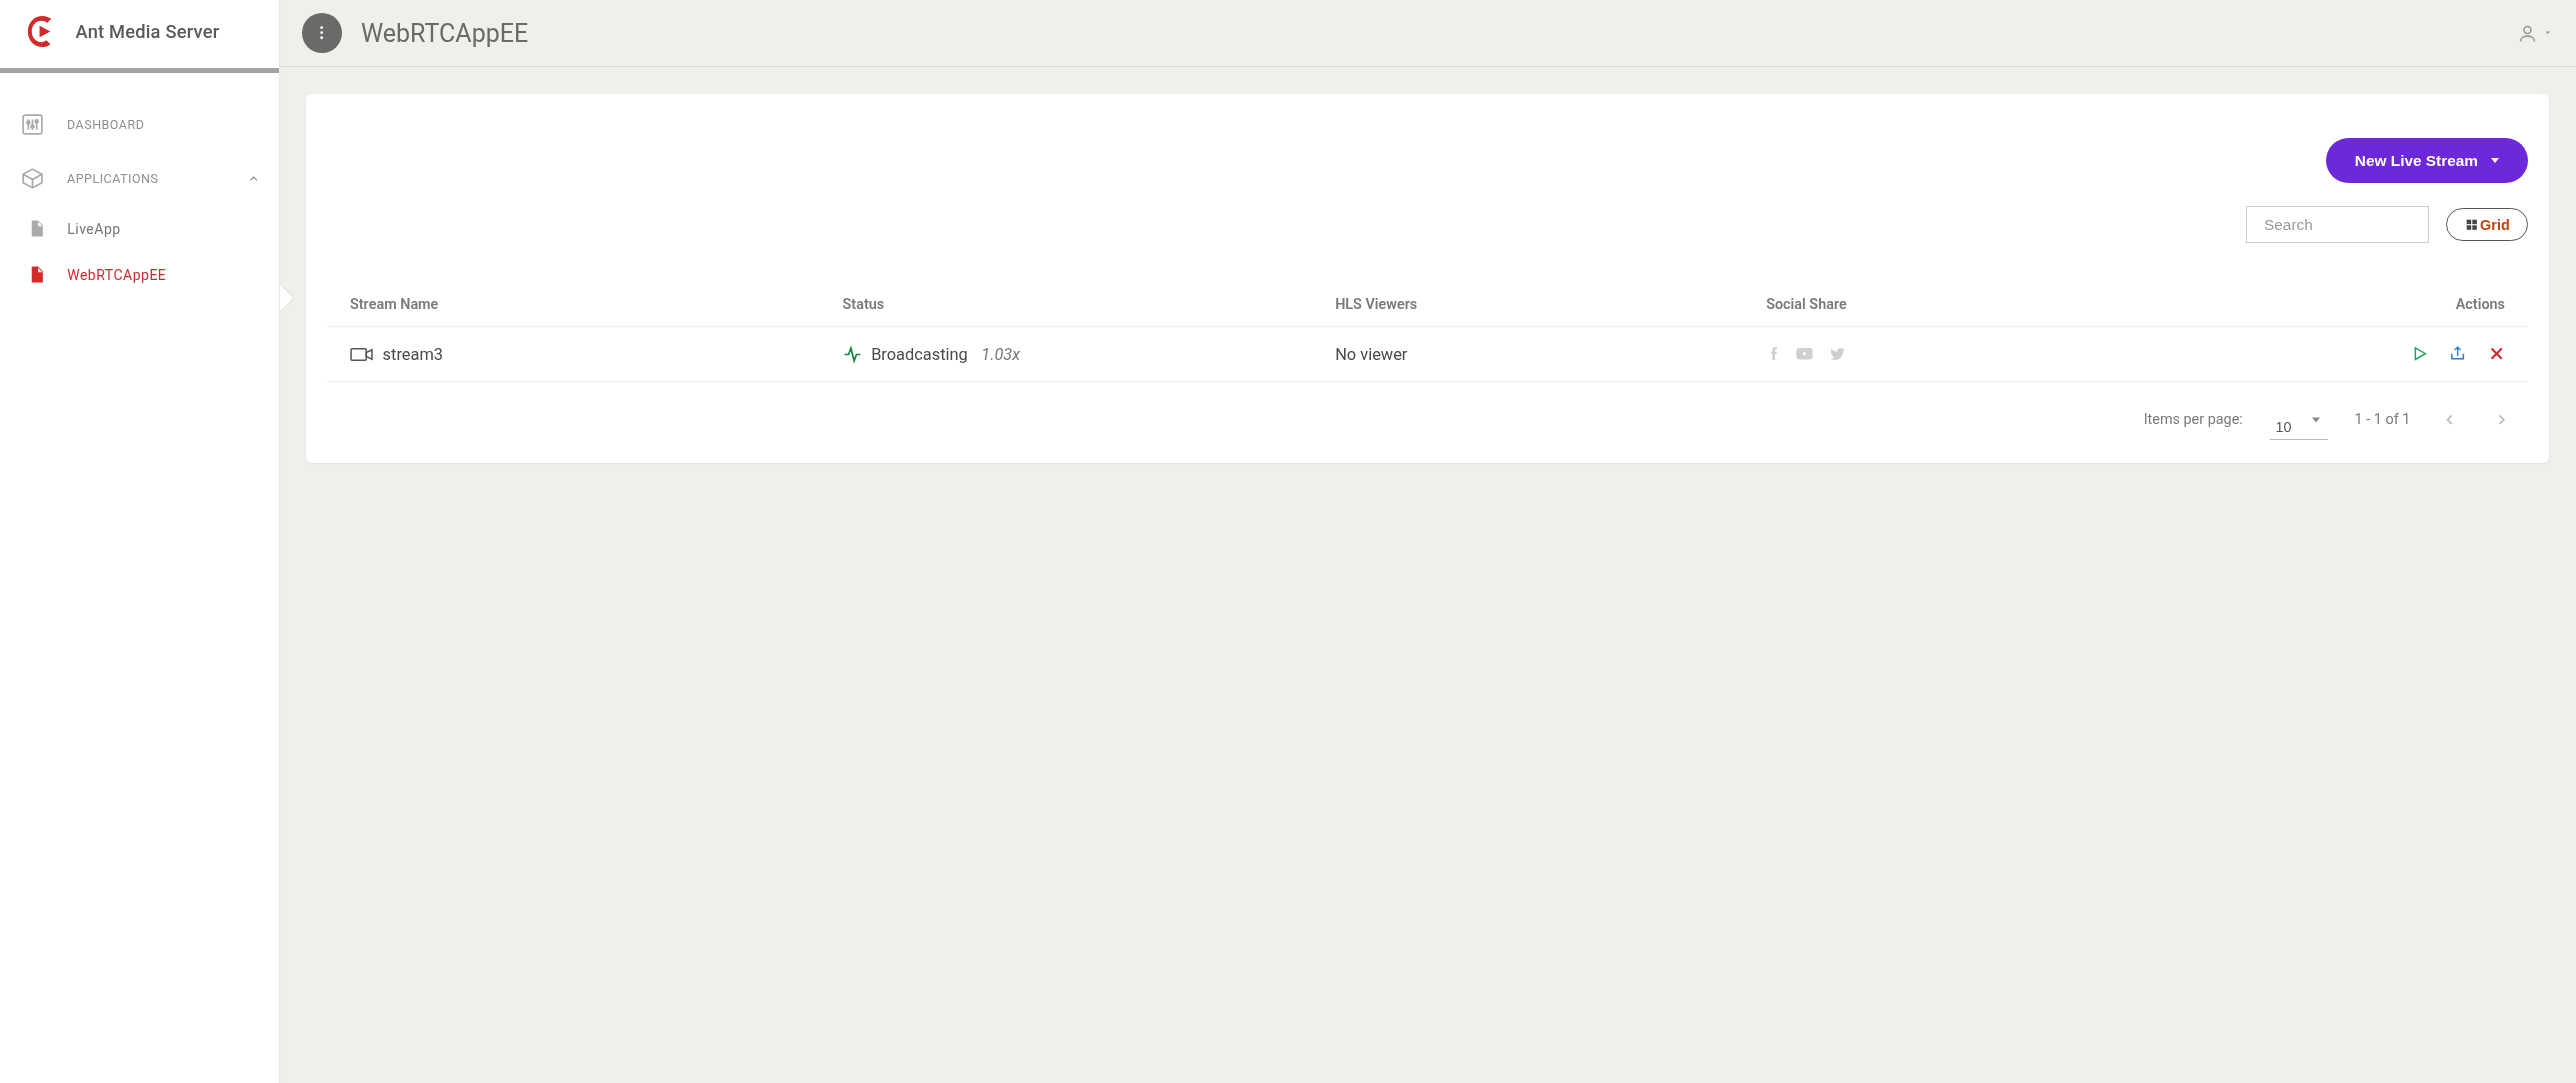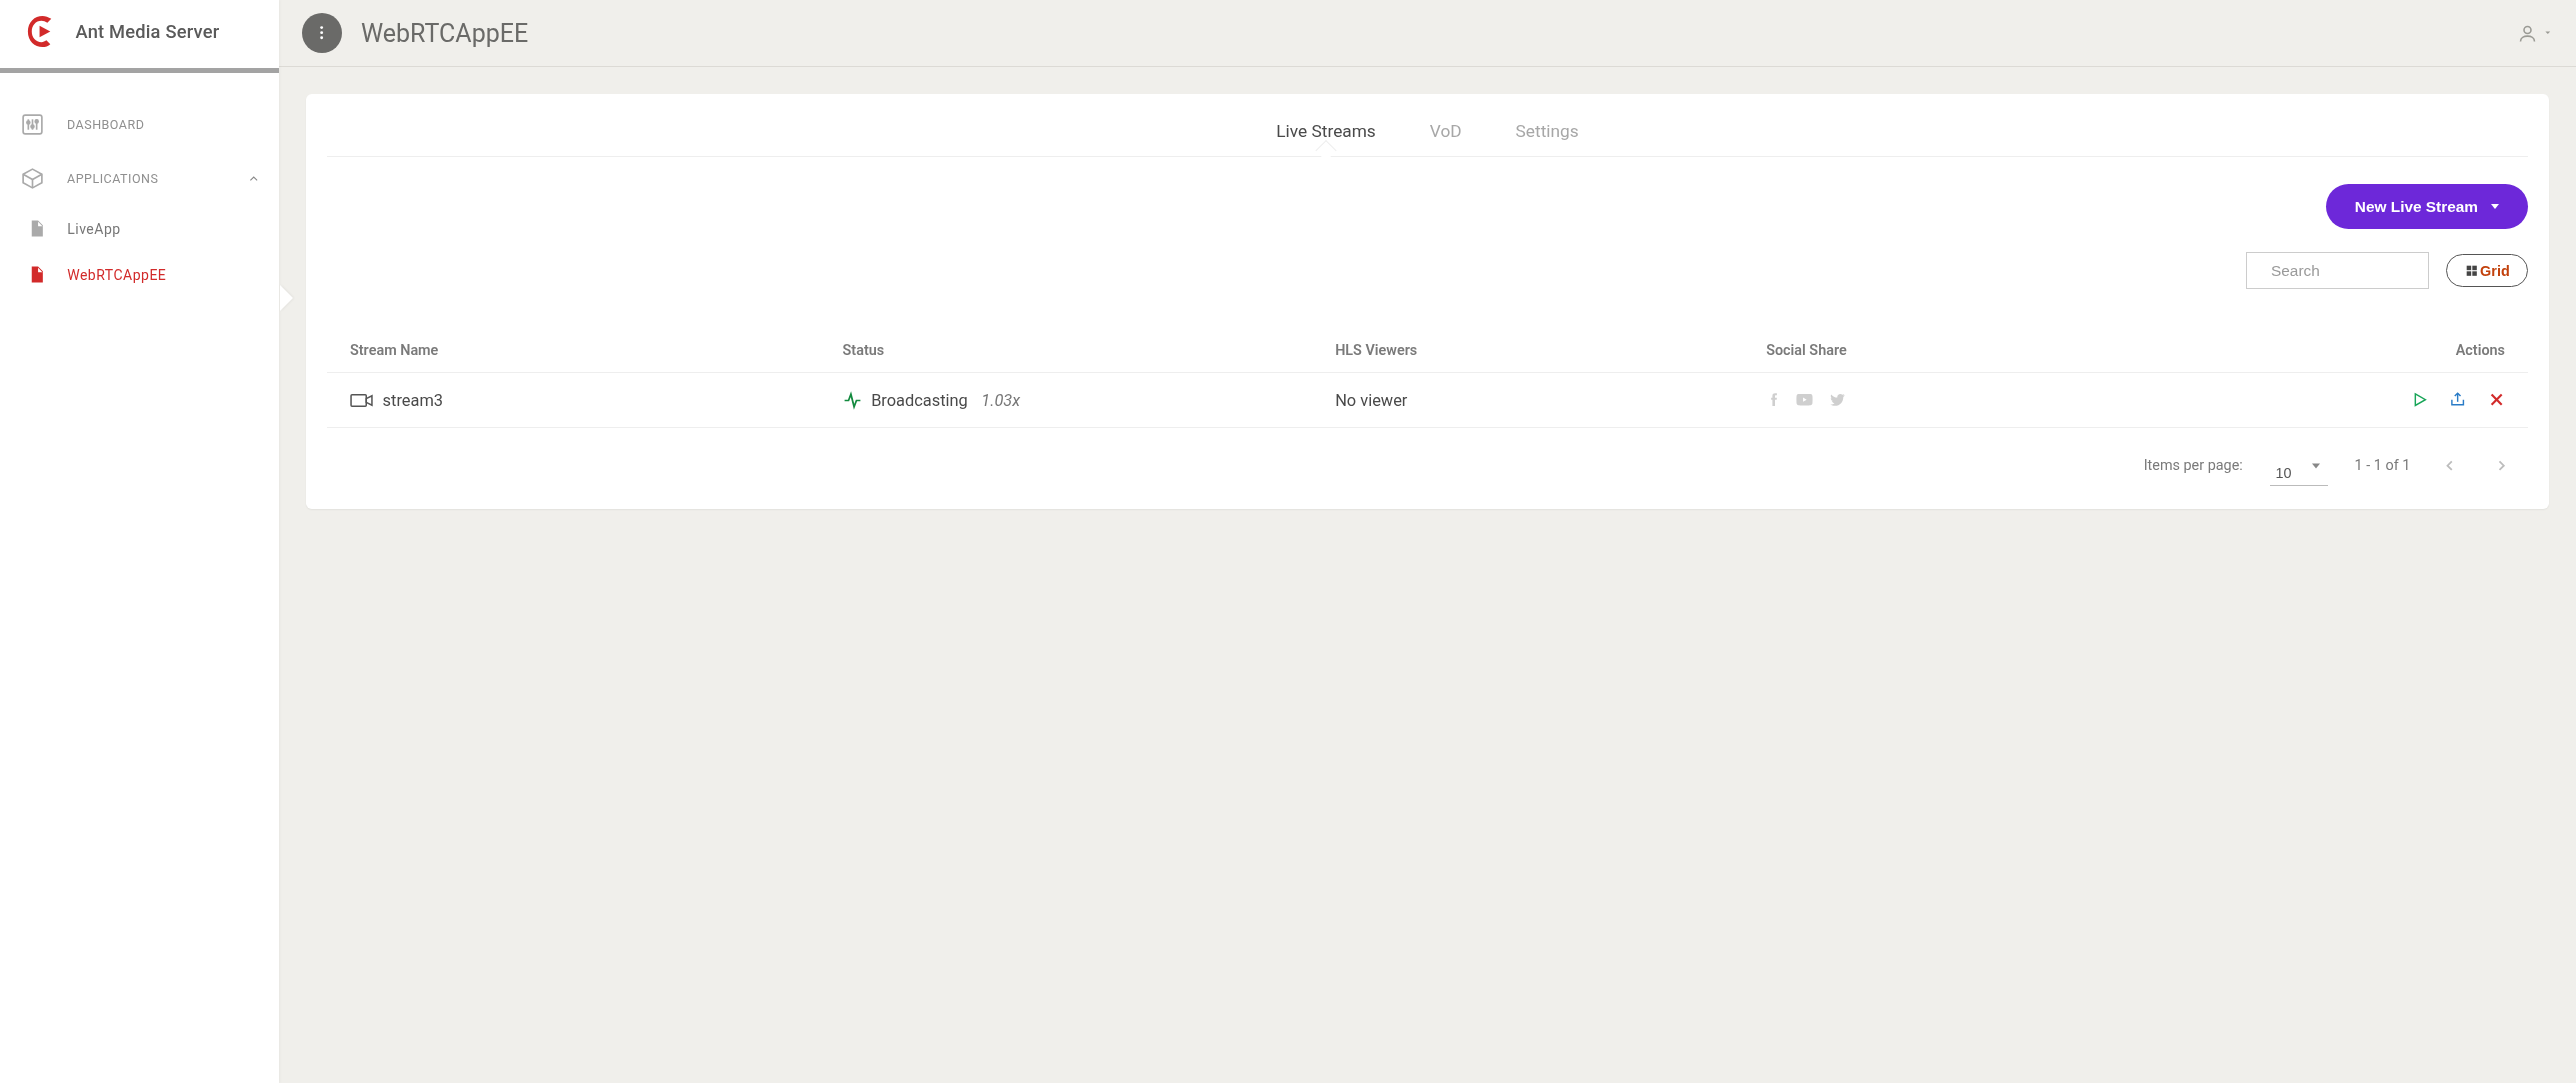--- a/index.html
+++ b/index.html
@@ -107,21 +107,21 @@
       background:#6d28d9; color:#fff; border:none;
       padding: 13.5px 29px; border-radius: 27px;
       font-size:15.4px; font-weight:600; cursor:pointer;
       display:flex; align-items:center; gap:13px;
     }
     .btn-new .caret-down { width:0;height:0;border-left:4.8px solid transparent;border-right:4.8px solid transparent;border-top:5.8px solid #fff; }
     
     .search-grid-row { display:flex; justify-content:flex-end; gap:17.3px; margin-top:23px; align-items:center; }
     .search-box {
       border:1px solid #ccc; width:183px; height:37px;
-      padding:0 24px; font-size:15.4px; color:#a16207;
+      padding:0 17px; font-size:15.4px; color:#a16207;
     }
     .search-box::placeholder { color:#9a9a9a; }
     .btn-grid {
       border:1px solid #555; background:#fff; color:#c2410c;
       padding:7.7px 17.3px; border-radius:19px; font-size:14.4px; font-weight:600;
       display:flex; align-items:center; gap:2px; cursor:pointer;
     }
     
     
     .tbl { margin-top:39px; }
@@ -253,31 +253,20 @@
         </svg>
         <svg width="9.6" height="9.6" viewBox="0 0 24 24" fill="#9a9a94">
             <path d="M6 9l6 6 6-6z"></path>
           </svg>
       </div>
     </div>
 
     <div class="content">
       <div class="card">
 
-        <div class="tabs">
-          <div class="tab-item active">
-            <span>Live Streams</span>
-          </div>
-          <div class="tab-item">
-            <span>VoD</span>
-          </div>
-          <div class="tab-item">
-            <span>Settings</span>
-          </div>
-        </div>
 
         <div class="toolbar-right">
           <button class="btn-new">
             <span>New Live Stream</span>
             <span class="caret-down"></span>
           </button>
         </div>
 
         <div class="search-grid-row">
           <input class="search-box" type="text" placeholder="Search" style="">

